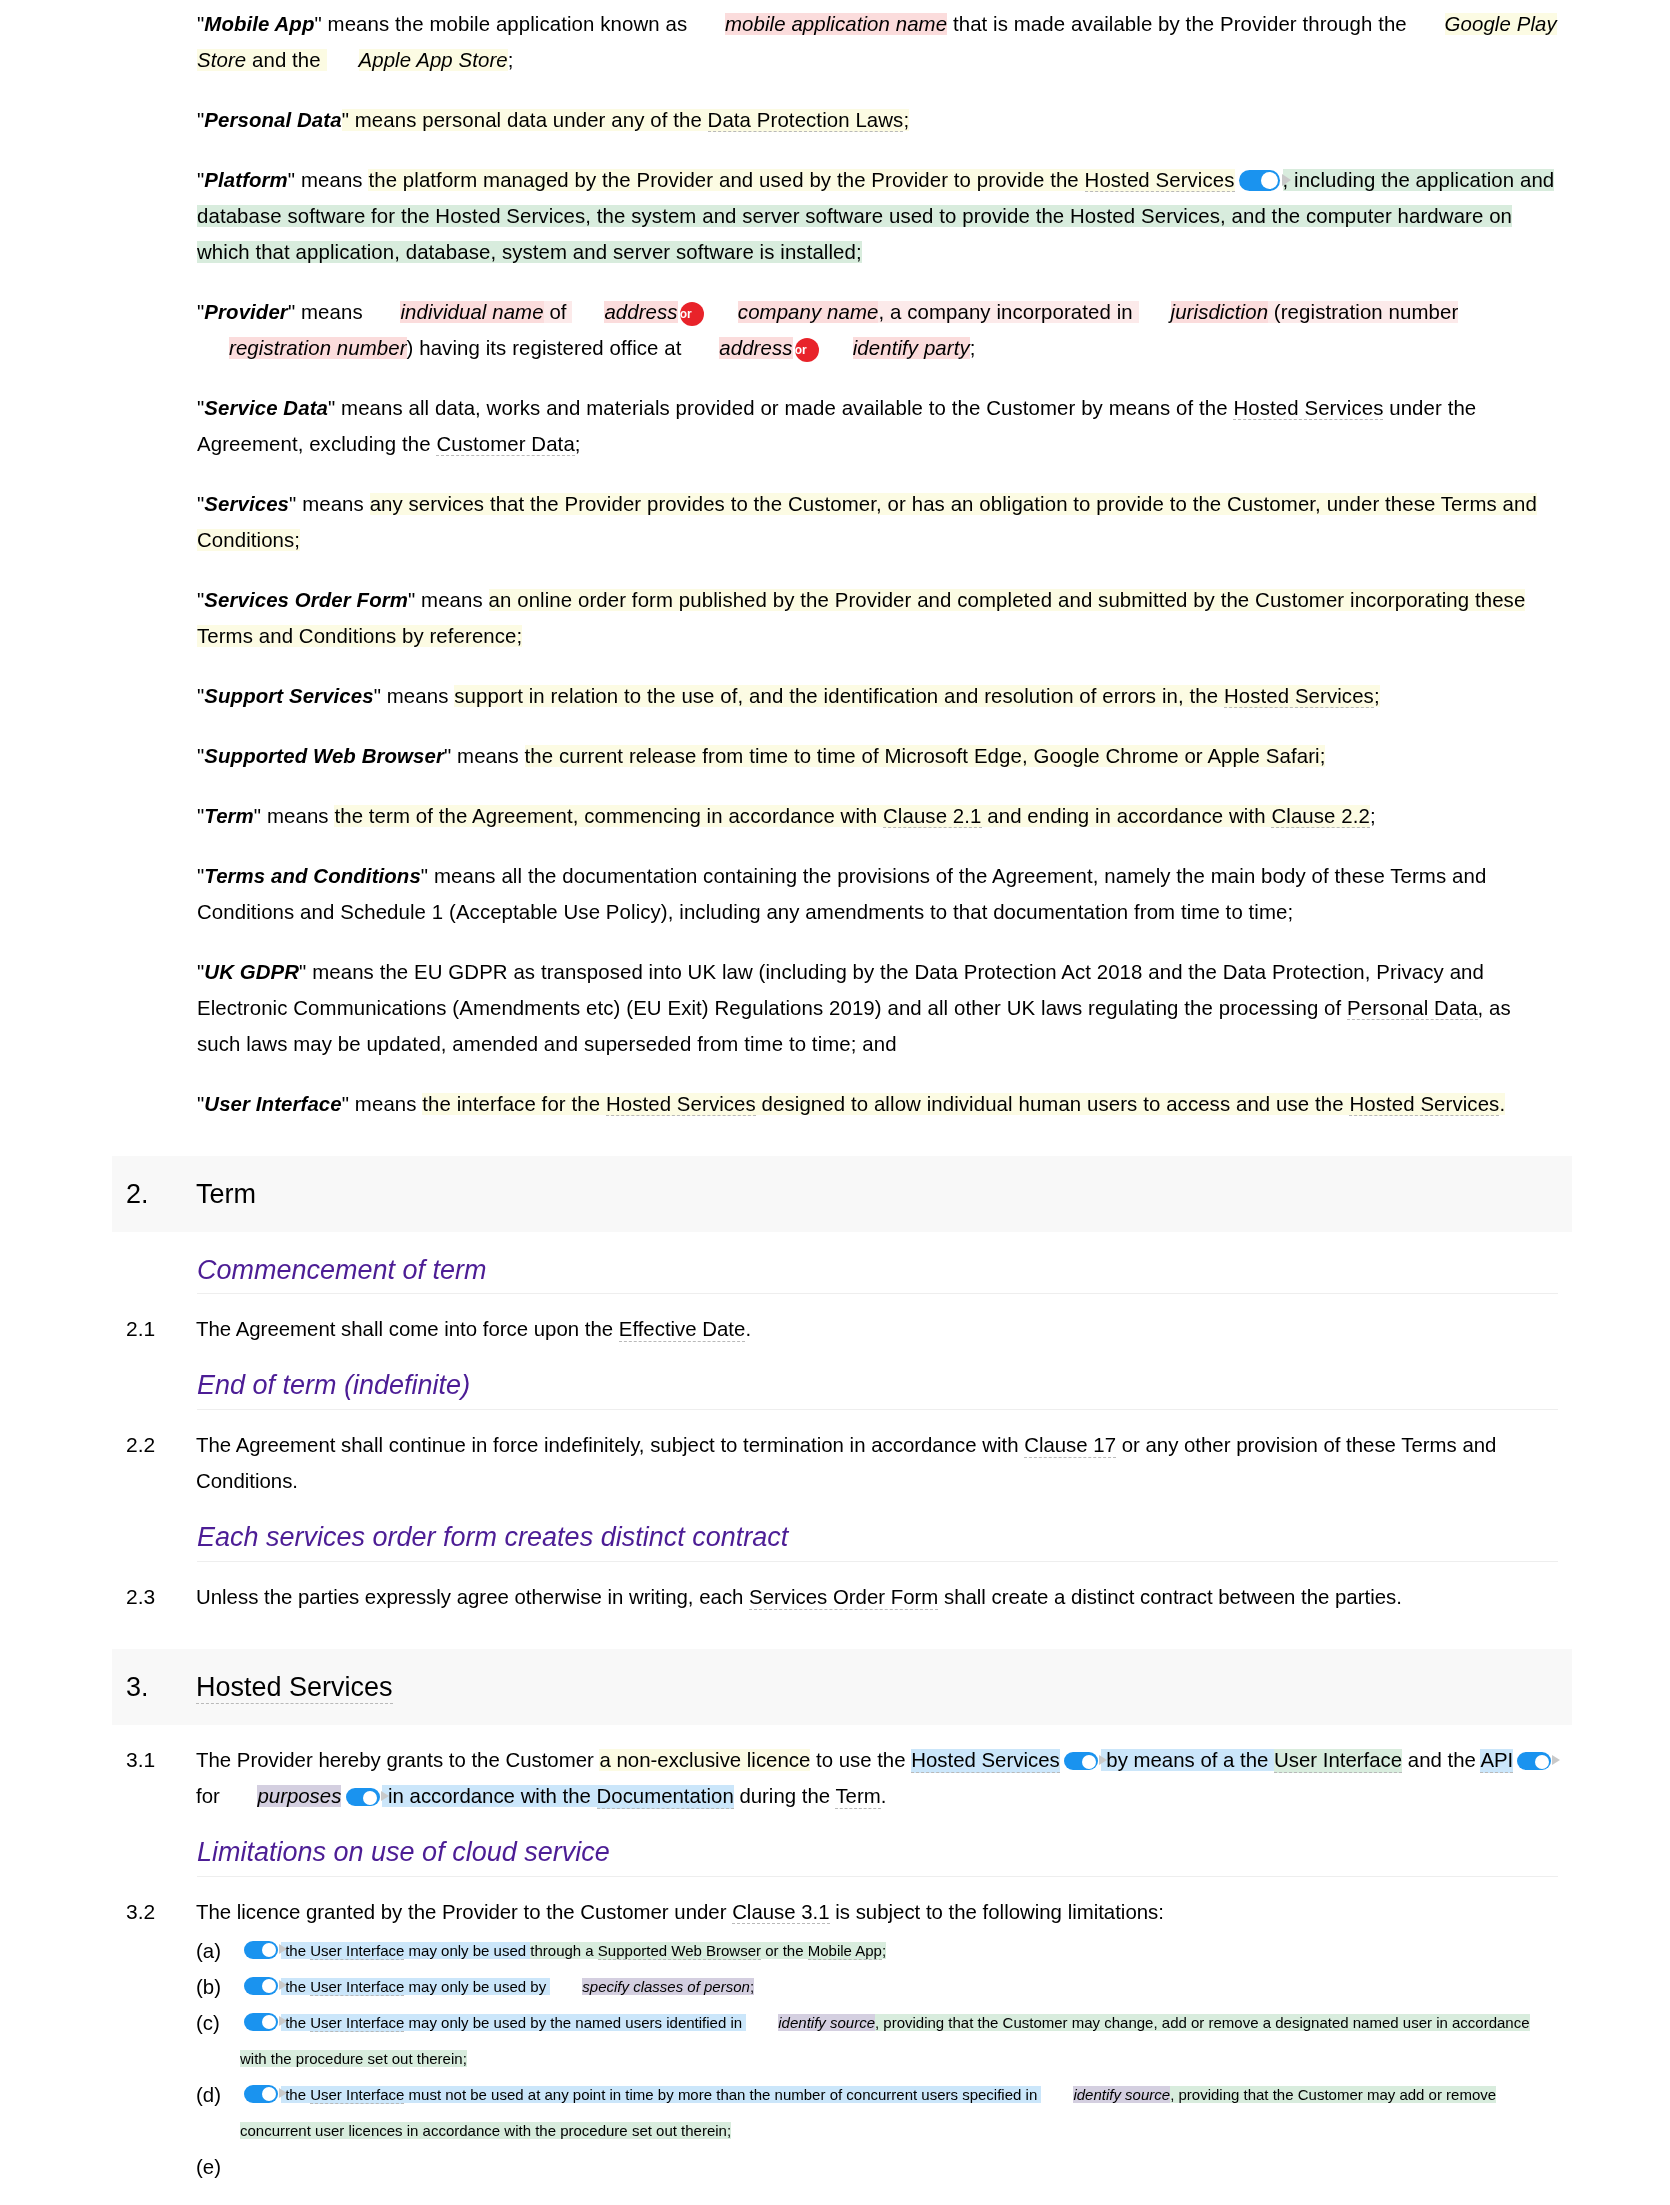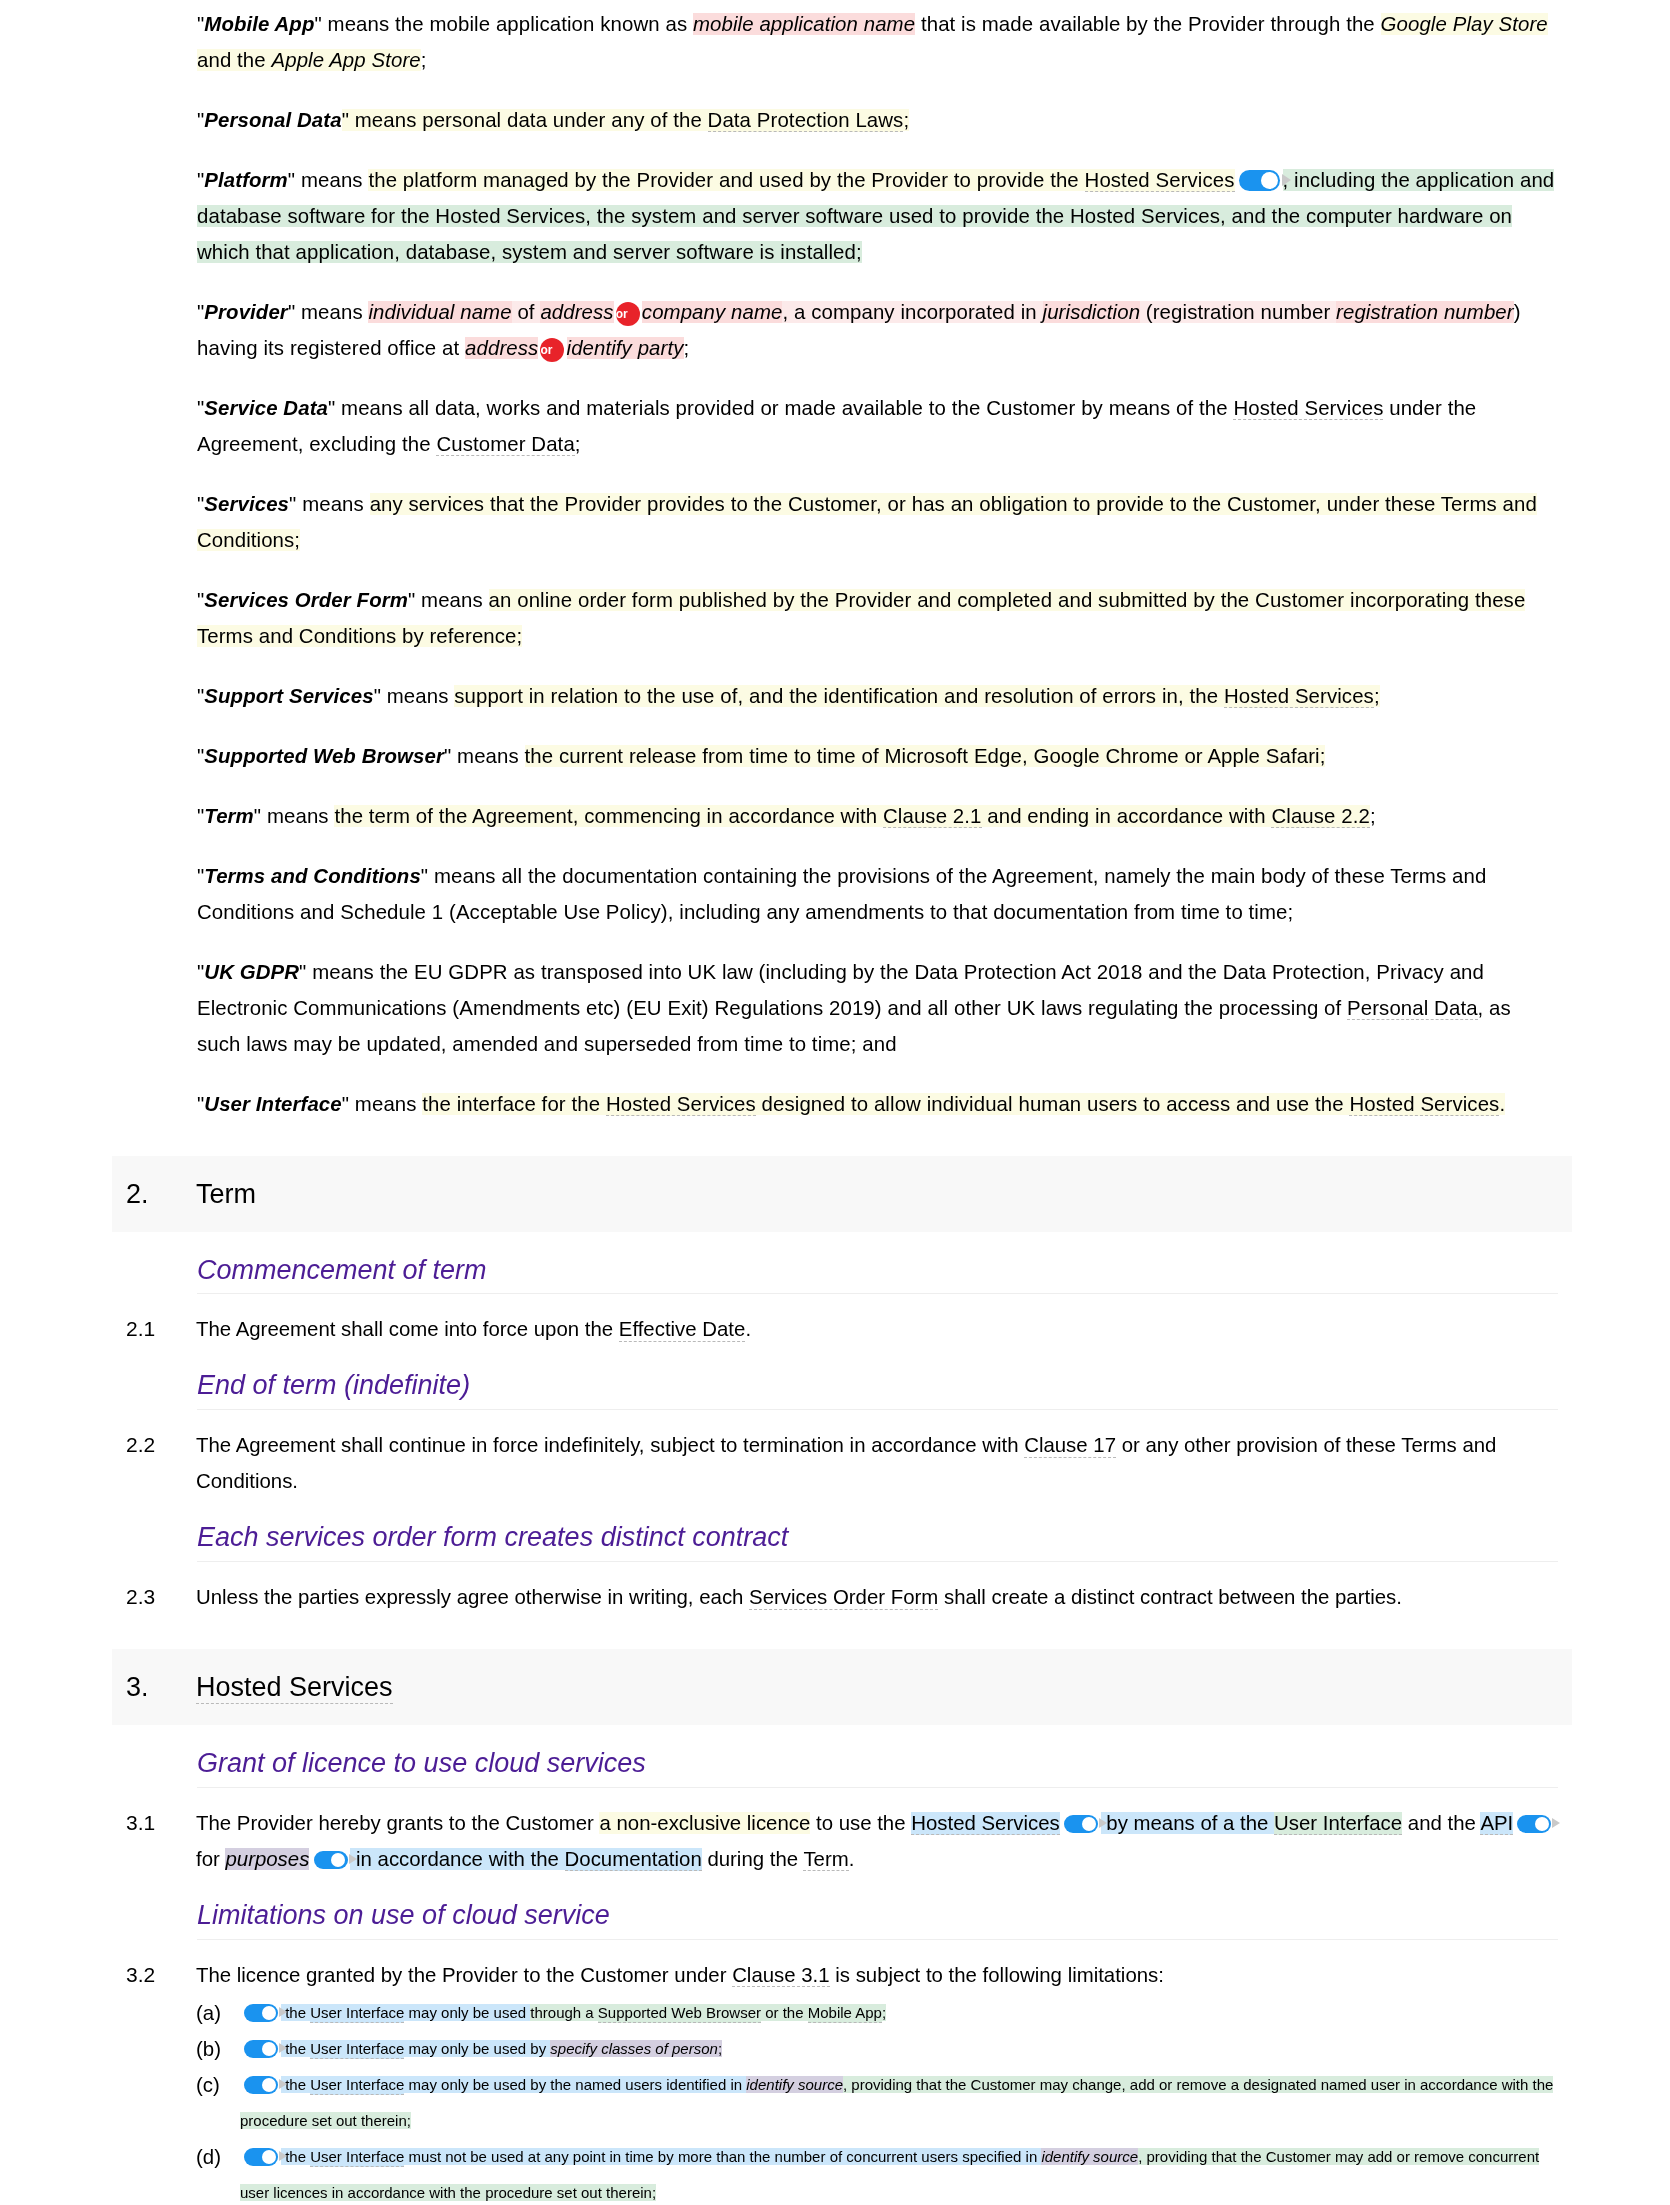--- a/index.html
+++ b/index.html
@@ -32,21 +32,21 @@
     margin: 0 0 24px 0;
     text-align: left;
     letter-spacing: 0.1px;
   }
   .para:last-child { margin-bottom: 0; }
 
   b, .term {
     font-weight: bold;
     font-style: italic;
   }
-  i, .it { font-style: italic; }
+  i, .it { font-style: italic; margin-left: 32px; }
 
   
   .hl-yellow  { background: #fcfbe3; }
   .hl-pink    { background: #fbdcdc; }
   .hl-pink-lt { background: #fceaea; }
   .hl-blue    { background: #cbe6fa; }
   .hl-green   { background: #d8ecdd; }
   .hl-purple  { background: #d4cfe0; }
 
   
@@ -225,21 +225,20 @@
         <div class="clause-num">2.3</div>
         <div class="clause-body"><span>Unless the parties expressly agree otherwise in writing, each </span><span class="dt">Services Order Form</span><span> shall create a distinct contract between the parties.</span></div>
       </div>
     </div>
 
   <div id="section3">
       <div class="section-head">
         <div class="section-num">3.</div>
         <div class="section-title"><span class="dt">Hosted Services</span></div>
       </div>
-      <div class="subhead">Grant of licence to use cloud services</div>
       <div class="clause">
         <div class="clause-num">3.1</div>
         <div class="clause-body"><span>The Provider hereby grants to the Customer </span><span class="hl-yellow">a non-exclusive licence</span><span> to use the </span><span class="hl-blue dt">Hosted Services</span><span class="toggle small"><span class="knob"></span><span class="caret"></span></span><span class="hl-blue"> by means of a the </span><span class="hl-green dt">User Interface</span><span> and the </span><span class="hl-blue dt">API</span><span class="toggle small"><span class="knob"></span><span class="caret"></span></span><span> for </span><span class="hl-purple it">purposes</span><span class="toggle small"><span class="knob"></span><span class="caret"></span></span><span class="hl-blue"> in accordance with the </span><span class="hl-blue dt">Documentation</span><span> during the </span><span class="dt">Term</span><span>.</span></div>
       </div>
       <div class="subhead">Limitations on use of cloud service</div>
       <div class="clause">
         <div class="clause-num">3.2</div>
         <div class="clause-body"><span>The licence granted by the Provider to the Customer under </span><span class="dt">Clause 3.1</span><span> is subject to the following limitations:</span><div class="sublist">
             <div class="subitem">
               <div class="subitem-letter">(a)</div>

